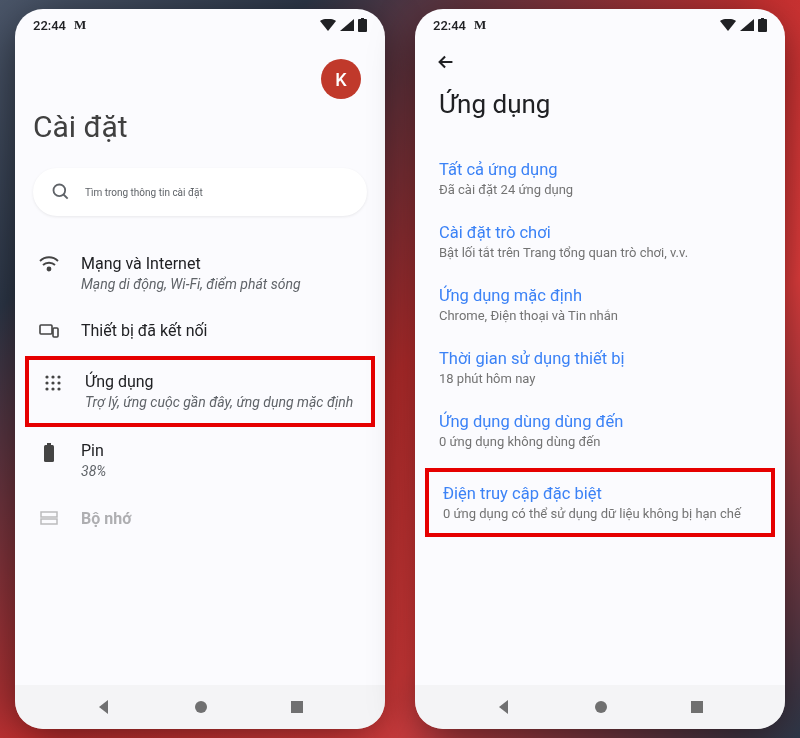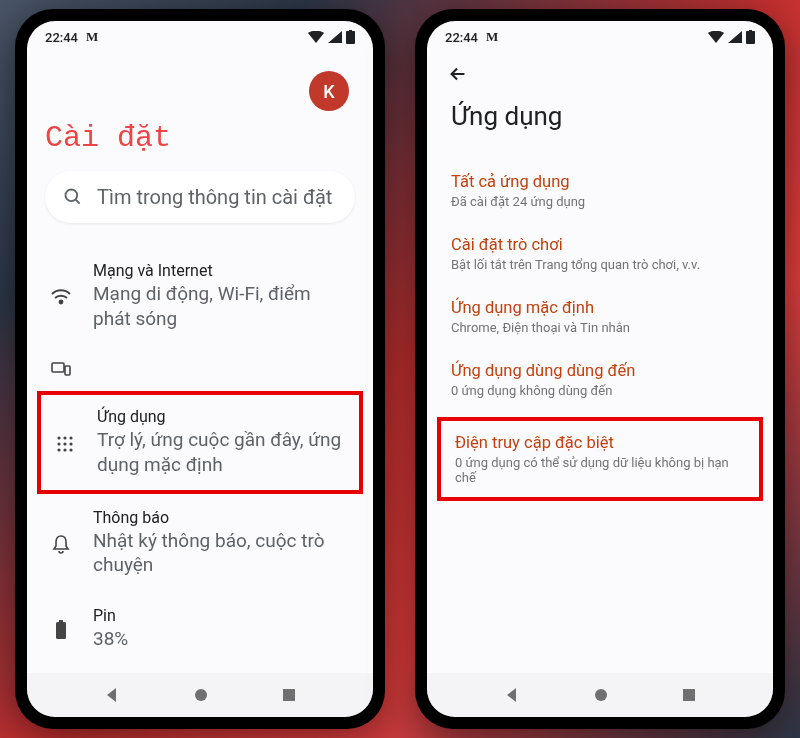--- a/index.html
+++ b/index.html
@@ -11,21 +11,20 @@
     display: flex;
     justify-content: space-around;
     align-items: center;
     overflow: hidden;
   }
   .phone {
     width: 370px;
     height: 720px;
     background: #000;
     border-radius: 38px;
-    padding: 12px;
     box-shadow: 0 10px 40px rgba(0,0,0,0.5);
     position: relative;
   }
   .screen {
     width: 100%;
     height: 100%;
     background: #fbfbfe;
     border-radius: 28px;
     overflow: hidden;
     display: flex;
@@ -54,24 +53,23 @@
     justify-content: center;
     font-size: 18px;
     font-weight: 500;
     position: absolute;
     top: 50px;
     right: 24px;
   }
   .page-title {
     font-size: 30px;
     font-weight: 400;
-    color: #ef4444;
+    color: #404040;
     margin-top: 72px;
-    margin-bottom: 16px;
-    font-family: Liberation Mono, monospace;
+    margin-bottom: 24px;
   }
   .page-title-sub {
     font-size: 26px;
     font-weight: 400;
     color: #202124;
     margin-top: 52px;
     margin-bottom: 28px;
     padding-left: 6px;
   }
   .back-btn {
@@ -83,45 +81,45 @@
   .search-bar {
     background: #fff;
     border-radius: 28px;
     padding: 14px 18px;
     display: flex;
     align-items: center;
     gap: 14px;
     box-shadow: 0 1px 3px rgba(0,0,0,0.08);
     margin-bottom: 24px;
   }
-  .search-bar span { color: #5f6368; font-size: 20px; }
+  .search-bar span { color: #5f6368; font-size: 10px; }
   .setting-item {
     display: flex;
-    align-items: center;
+    align-items: flex-start;
     gap: 20px;
     padding: 14px 4px;
     position: relative;
   }
   .setting-icon {
     width: 24px;
     display: flex;
     justify-content: center;
     padding-top: 2px;
     flex-shrink: 0;
   }
   .setting-text { flex: 1; }
   .setting-title { font-size: 16px; color: #202124; margin-bottom: 2px; }
-  .setting-sub { font-size: 19px; color: #5f6368; line-height: 1.3; }
+  .setting-sub { font-size: 14px; color: #5f6368; line-height: 1.3; font-style: italic; }
   .highlight-box {
     border: 4px solid #e60000;
     margin: 0 -8px;
     padding: 10px 8px;
   }
   .list-item { padding: 13px 6px; }
-  .list-title { font-size: 16.5px; color: #c2410c; margin-bottom: 3px; }
+  .list-title { font-size: 16.5px; color: #3b82f6; margin-bottom: 3px; }
   .list-sub { font-size: 13px; color: #737373; }
   .nav-bar {
     display: flex;
     justify-content: space-around;
     align-items: center;
     padding: 14px 40px;
     background: rgba(240,240,240,0.6);
   }
   .nav-btn { cursor: pointer; opacity: 0.75; }
   .faded { opacity: 0.35; font-weight: bold; }
@@ -177,20 +175,21 @@
       </div>
 
       <div class="setting-item">
         <div class="setting-icon">
           <svg width="20" height="16" viewBox="0 0 20 16" fill="none" stroke="#444" stroke-width="1.6">
               <rect x="1" y="2" width="12" height="9" rx="1"></rect>
               <rect x="14" y="5" width="5" height="9" rx="1"></rect>
             </svg>
         </div>
         <div class="setting-text">
+          <div class="setting-title">Thiết bị đã kết nối</div>
         </div>
       </div>
 
       <div class="highlight-box">
         <div class="setting-item" style="padding:2px 4px">
           <div class="setting-icon">
             <svg width="18" height="18" viewBox="0 0 18 18" fill="#444">
                 <circle cx="3" cy="3" r="1.6"></circle>
                 <circle cx="9" cy="3" r="1.6"></circle>
                 <circle cx="15" cy="3" r="1.6"></circle>
@@ -202,32 +201,20 @@
                 <circle cx="15" cy="15" r="1.6"></circle>
               </svg>
           </div>
           <div class="setting-text">
             <div class="setting-title">Ứng dụng</div>
             <div class="setting-sub">Trợ lý, ứng cuộc gần đây, ứng dụng mặc định</div>
           </div>
         </div>
       </div>
 
-      <div class="setting-item">
-        <div class="setting-icon">
-          <svg width="18" height="20" viewBox="0 0 18 20" fill="none" stroke="#444" stroke-width="1.6">
-              <path d="M9 2C6 2 4 4 4 8L4 12L2 15L16 15L14 12L14 8C14 4 12 2 9 2Z"></path>
-              <path d="M7 17C7 18 8 19 9 19C10 19 11 18 11 17"></path>
-            </svg>
-        </div>
-        <div class="setting-text">
-          <div class="setting-title">Thông báo</div>
-          <div class="setting-sub">Nhật ký thông báo, cuộc trò chuyện</div>
-        </div>
-      </div>
 
       <div class="setting-item">
         <div class="setting-icon">
           <svg width="12" height="20" viewBox="0 0 12 20" fill="#444">
               <rect x="4" y="0" width="4" height="2"></rect>
               <rect x="1" y="2" width="10" height="17" rx="1.5"></rect>
             </svg>
         </div>
         <div class="setting-text">
           <div class="setting-title">Pin</div>
@@ -299,20 +286,24 @@
       </div>
       <div class="list-item">
         <div class="list-title">Cài đặt trò chơi</div>
         <div class="list-sub">Bật lối tắt trên Trang tổng quan trò chơi, v.v.</div>
       </div>
       <div class="list-item">
         <div class="list-title">Ứng dụng mặc định</div>
         <div class="list-sub">Chrome, Điện thoại và Tin nhắn</div>
       </div>
       <div class="list-item">
+        <div class="list-title">Thời gian sử dụng thiết bị</div>
+        <div class="list-sub">18 phút hôm nay</div>
+      </div>
+      <div class="list-item">
         <div class="list-title">Ứng dụng dùng dùng đến</div>
         <div class="list-sub">0 ứng dụng không dùng đến</div>
       </div>
 
       <div class="highlight-box" style="margin-top:6px">
         <div class="list-item" style="padding:2px 6px">
           <div class="list-title">Điện truy cập đặc biệt</div>
           <div class="list-sub">0 ứng dụng có thể sử dụng dữ liệu không bị hạn chế</div>
         </div>
       </div>

